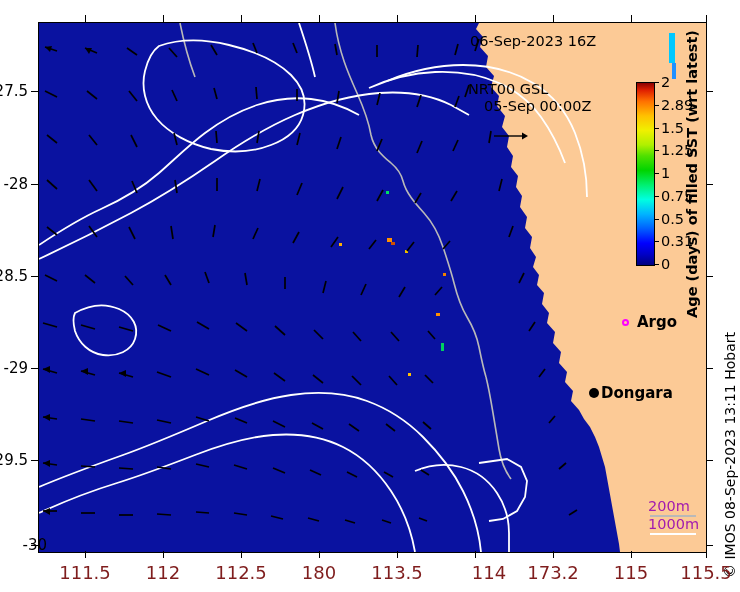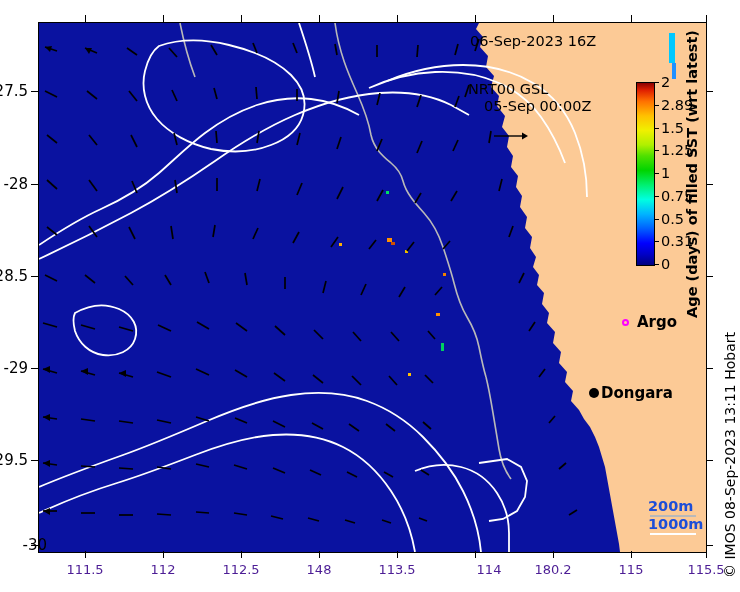--- a/index.html
+++ b/index.html
@@ -62,22 +62,22 @@
   }
   .tick-y-right {
     position: absolute;
     width: 7px; height: 1px;
     background: #000;
     left: 706px;
   }
   .xlabel {
     position: absolute;
     top: 562px;
-    font-size: 13px;
-    color: #4c1d95;
+    font-size: 18px;
+    color: #7f1d1d;
     transform: translateX(-50%);
     white-space: nowrap;
   }
   .ylabel {
     position: absolute;
     left: 28px;
     font-size: 15px;
     color: #000;
     transform: translate(-100%, -50%);
     white-space: nowrap;
@@ -138,23 +138,22 @@
   
   #depth-key {
     position: absolute;
     left: 648px; top: 498px;
     width: 70px;
   }
   .depth-row {
     position: relative;
     height: 18px;
     font-size: 14.5px;
-    color: #1d4ed8;
-    white-space: nowrap;
-    font-weight: bold;
+    color: #a21caf;
+    white-space: nowrap;
   }
   .depth-rule {
     position: absolute;
     height: 2px;
     width: 46px;
   }
   #rule-200 { left: 2px; top: 17px; background: #b9b9b9; }
   #rule-1000 { left: 2px; top: 35px; background: #ffffff; }
 
   
@@ -542,30 +541,30 @@
       <div class="tick-x-top" style="left: 85px;"></div>
       <div class="xlabel" style="left: 85px;">111.5</div>
       <div class="tick-x" style="left: 163px;"></div>
       <div class="tick-x-top" style="left: 163px;"></div>
       <div class="xlabel" style="left: 163px;">112</div>
       <div class="tick-x" style="left: 241px;"></div>
       <div class="tick-x-top" style="left: 241px;"></div>
       <div class="xlabel" style="left: 241px;">112.5</div>
       <div class="tick-x" style="left: 319px;"></div>
       <div class="tick-x-top" style="left: 319px;"></div>
-      <div class="xlabel" style="left: 319px;">148</div>
+      <div class="xlabel" style="left: 319px;">180</div>
       <div class="tick-x" style="left: 397px;"></div>
       <div class="tick-x-top" style="left: 397px;"></div>
       <div class="xlabel" style="left: 397px;">113.5</div>
       <div class="tick-x" style="left: 475px;"></div>
       <div class="tick-x-top" style="left: 475px;"></div>
       <div class="xlabel" style="left: 475px; margin-left: 14px;">114</div>
       <div class="tick-x" style="left: 553px;"></div>
       <div class="tick-x-top" style="left: 553px;"></div>
-      <div class="xlabel" style="left: 553px;">180.2</div>
+      <div class="xlabel" style="left: 553px;">173.2</div>
       <div class="tick-x" style="left: 631px;"></div>
       <div class="tick-x-top" style="left: 631px;"></div>
       <div class="xlabel" style="left: 631px;">115</div>
       <div class="tick-x" style="left: 706px;"></div>
       <div class="tick-x-top" style="left: 706px;"></div>
       <div class="xlabel" style="left: 706px;">115.5</div>
       <div class="tick-y" style="top: 91px;"></div>
       <div class="tick-y-right" style="top: 91px;"></div>
       <div class="ylabel" style="top: 91px;">-27.5</div>
       <div class="tick-y" style="top: 184px;"></div>

